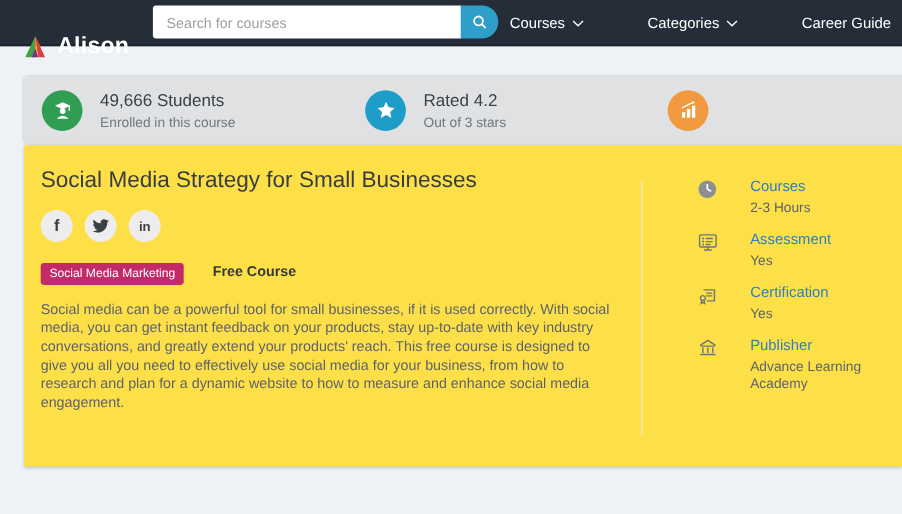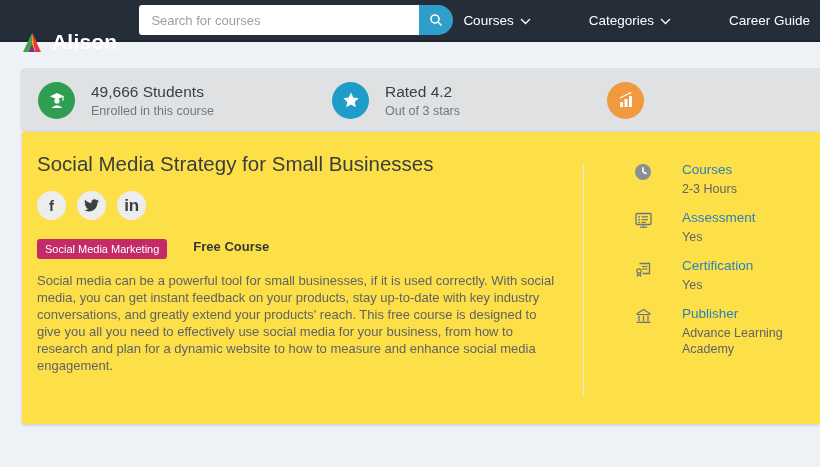--- a/index.html
+++ b/index.html
@@ -40,21 +40,21 @@
   
   .card{ margin-left:22px; height:292px; background:#fde047;
          box-shadow:0 1px 3px rgba(0,0,0,.18); display:flex; }
   .main{ flex:1; padding:20px 20px 0 15px; }
   .course-title{ font-size:20.5px; font-weight:400; color:#3a3d40; }
   .social-row{ display:flex; gap:11px; margin-top:15px; }
   .social-circle{ width:29px; height:29px; border-radius:50%; background:#ededee;
                   display:flex; align-items:center; justify-content:center;
                   cursor:pointer; color:#3b4043; }
   .fb-glyph{ font-size:15px; font-weight:700; }
-  .in-glyph{ font-size:17px; font-weight:700; letter-spacing:-.3px; }
+  .in-glyph{ font-size:12px; font-weight:700; letter-spacing:-.3px; }
   .badge-row{ display:flex; align-items:flex-start; gap:26px; margin-top:19px; }
   .cat-badge{ color:#fff; font-size:11px; padding:4px 8px; border-radius:3px;
               cursor:pointer; }
   .free-label{ font-size:13px; font-weight:700; color:#35383b; }
   .desc{ margin-top:13px; max-width:527px; font-size:13px; line-height:17px;
          color:#5f6368; }
 
   .vdivider{ width:1px; background:#e5e7e9; margin:32px 0 28px 0; }
 
   

